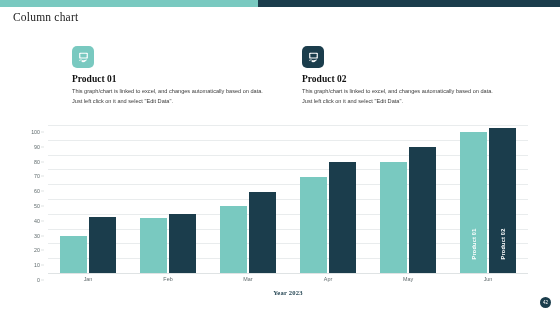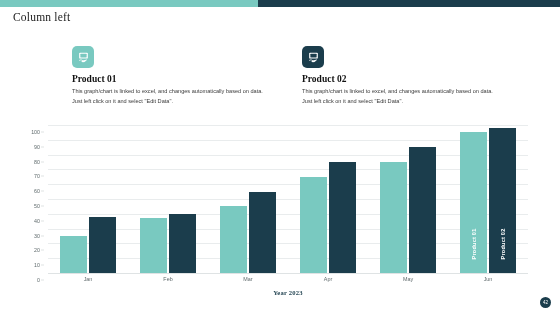--- a/index.html
+++ b/index.html
@@ -101,21 +101,21 @@
 </head>
 <body>
 
 <div class="slide">
 
   <div class="topbar">
     <div class="seg-teal"></div>
     <div class="seg-navy"></div>
   </div>
 
-  <div class="slide-title">Column left</div>
+  <div class="slide-title">Column chart</div>
 
   <div class="cards">
 
     <div class="card c1">
       <div class="card-icon teal">
         <svg width="13" height="13" viewBox="0 0 24 24" aria-hidden="true">
           <rect x="4" y="3" width="16" height="11" rx="1.6" fill="#ffffff"></rect>
           <rect x="6.2" y="5.2" width="11.6" height="6.6" rx="0.8" fill="#79c9c0"></rect>
           <path d="M4.5 17.2c1.6-1 3.2-1 4.6-.2l2.1 1.2h3.3c.8 0 .8 1.1 0 1.1h-3" fill="none" stroke="#ffffff" stroke-width="1.5" stroke-linecap="round" stroke-linejoin="round"></path>
           <path d="M11.2 18.2l6.1-2.3c.9-.3 1.4.9.6 1.4l-5.3 3c-.9.5-1.9.5-2.8 0l-2.2-1.2" fill="#ffffff"></path>

